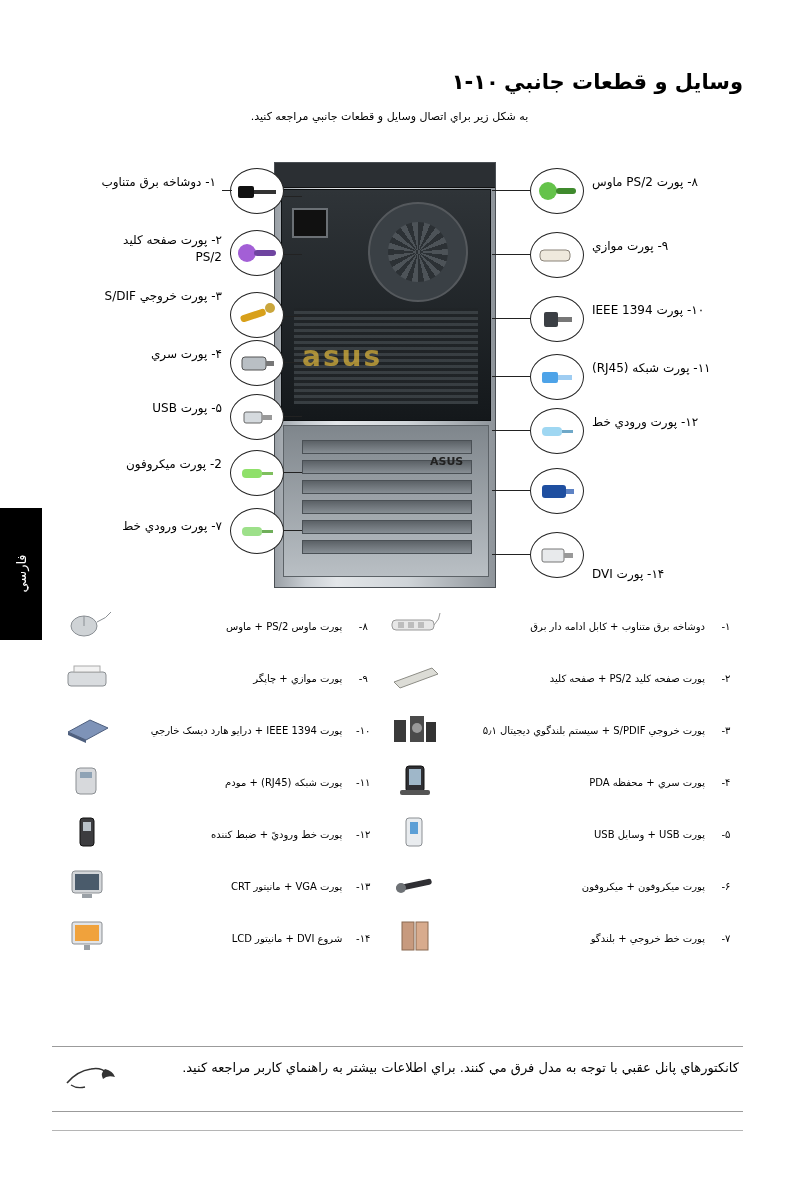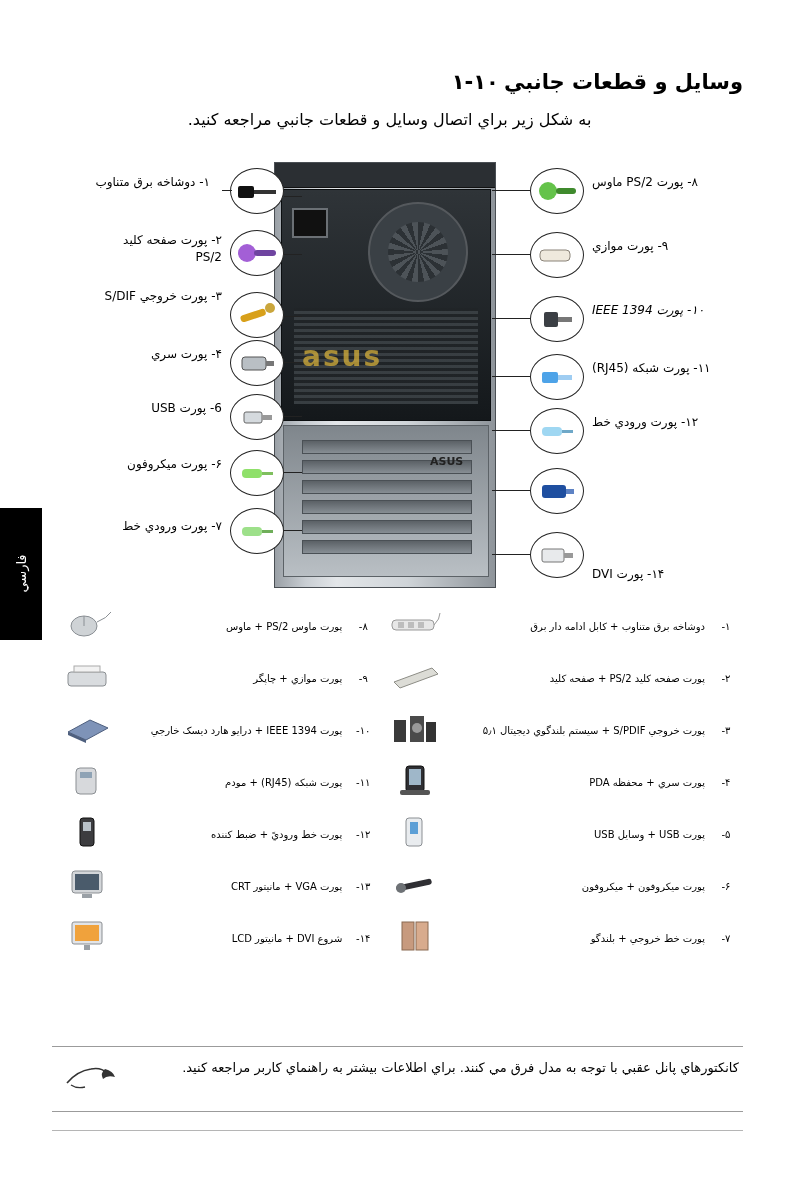--- a/index.html
+++ b/index.html
@@ -16,21 +16,21 @@
   }
   .title-row .title{
     font-size:21px;font-weight:bold;letter-spacing:0;
     display:inline-block;
   }
   .title-row .num{
     font-size:21px;font-weight:bold;margin-left:26px;display:inline-block;
   }
   .subtitle{
     position:absolute;top:110px;right:68px;left:52px;text-align:center;
-    font-size:16px;
+    font-size:11px;
   }
 
   
   .side-tab{
     position:absolute;left:0;top:508px;width:42px;height:132px;
     background:#000;color:#fff;
   }
   .side-tab span{
     display:block;transform:rotate(-90deg);transform-origin:center;
     white-space:nowrap;font-size:13px;text-align:center;
@@ -162,21 +162,21 @@
         <div class="slot" style="top:34px"></div>
         <div class="slot" style="top:54px"></div>
         <div class="slot" style="top:74px"></div>
         <div class="slot" style="top:94px"></div>
         <div class="slot" style="top:114px"></div>
       </div>
     </div>
     <div class="watermark">asus</div>
     <div class="brand">ASUS</div>
 
-    <div class="callout cl" style="top:24px;left:50px;width:120px;">
+    <div class="callout cl" style="top:24px;left:56px;width:120px;">
       <span class="txt">۱- دوشاخه برق متناوب</span>
     </div>
     <div class="bubble" style="top:18px;left:190px;">
       <svg width="46" height="34" viewBox="0 0 46 34">
           <rect x="4" y="12" width="16" height="12" rx="2" fill="#111"></rect>
           <rect x="20" y="16" width="22" height="4" fill="#333"></rect>
         </svg>
     </div>
     <div class="lead" style="top:40px;left:182px;width:10px;"></div>
 
@@ -204,31 +204,31 @@
       <span class="txt">۴- پورت سري</span>
     </div>
     <div class="bubble" style="top:190px;left:190px;">
       <svg width="46" height="34" viewBox="0 0 46 34">
           <rect x="8" y="11" width="24" height="13" rx="3" fill="#b9bfc4" stroke="#555"></rect>
           <rect x="32" y="15" width="8" height="5" fill="#777"></rect>
         </svg>
     </div>
 
     <div class="callout cl" style="top:250px;left:62px;width:120px;">
-      <span class="txt">6- پورت USB</span>
+      <span class="txt">۵- پورت USB</span>
     </div>
     <div class="bubble" style="top:244px;left:190px;">
       <svg width="46" height="34" viewBox="0 0 46 34">
           <rect x="10" y="12" width="18" height="11" rx="2" fill="#d5dade" stroke="#666"></rect>
           <rect x="28" y="15" width="10" height="5" fill="#999"></rect>
         </svg>
     </div>
 
     <div class="callout cl" style="top:306px;left:62px;width:120px;">
-      <span class="txt">۶- پورت میکروفون</span>
+      <span class="txt">2- پورت میکروفون</span>
     </div>
     <div class="bubble" style="top:300px;left:190px;">
       <svg width="46" height="34" viewBox="0 0 46 34">
           <rect x="8" y="13" width="20" height="9" rx="4" fill="#8fe06a"></rect>
           <rect x="28" y="16" width="11" height="3" fill="#7fbf5e"></rect>
         </svg>
     </div>
 
     <div class="callout cl" style="top:368px;left:62px;width:120px;">
       <span class="txt">۷- پورت ورودي خط</span>
@@ -266,21 +266,21 @@
     <div class="callout cr" style="top:88px;left:552px;width:150px;">
       <span class="txt">۹- پورت موازي</span>
     </div>
 
     <div class="bubble" style="top:146px;left:490px;">
       <svg width="46" height="34" viewBox="0 0 46 34">
           <rect x="10" y="10" width="14" height="15" rx="2" fill="#3b3f44"></rect>
           <rect x="24" y="15" width="14" height="5" fill="#777"></rect>
         </svg>
     </div>
-    <div class="callout cr" style="top:152px;left:552px;width:150px;font-style:italic;">
+    <div class="callout cr" style="top:152px;left:552px;width:150px;">
       <span class="txt">۱۰- پورت IEEE 1394</span>
     </div>
 
     <div class="bubble" style="top:204px;left:490px;">
       <svg width="46" height="34" viewBox="0 0 46 34">
           <rect x="8" y="12" width="16" height="11" rx="2" fill="#4da3e8"></rect>
           <rect x="24" y="15" width="14" height="5" fill="#9fcdf2"></rect>
         </svg>
     </div>
     <div class="callout cr" style="top:210px;left:552px;width:150px;">

